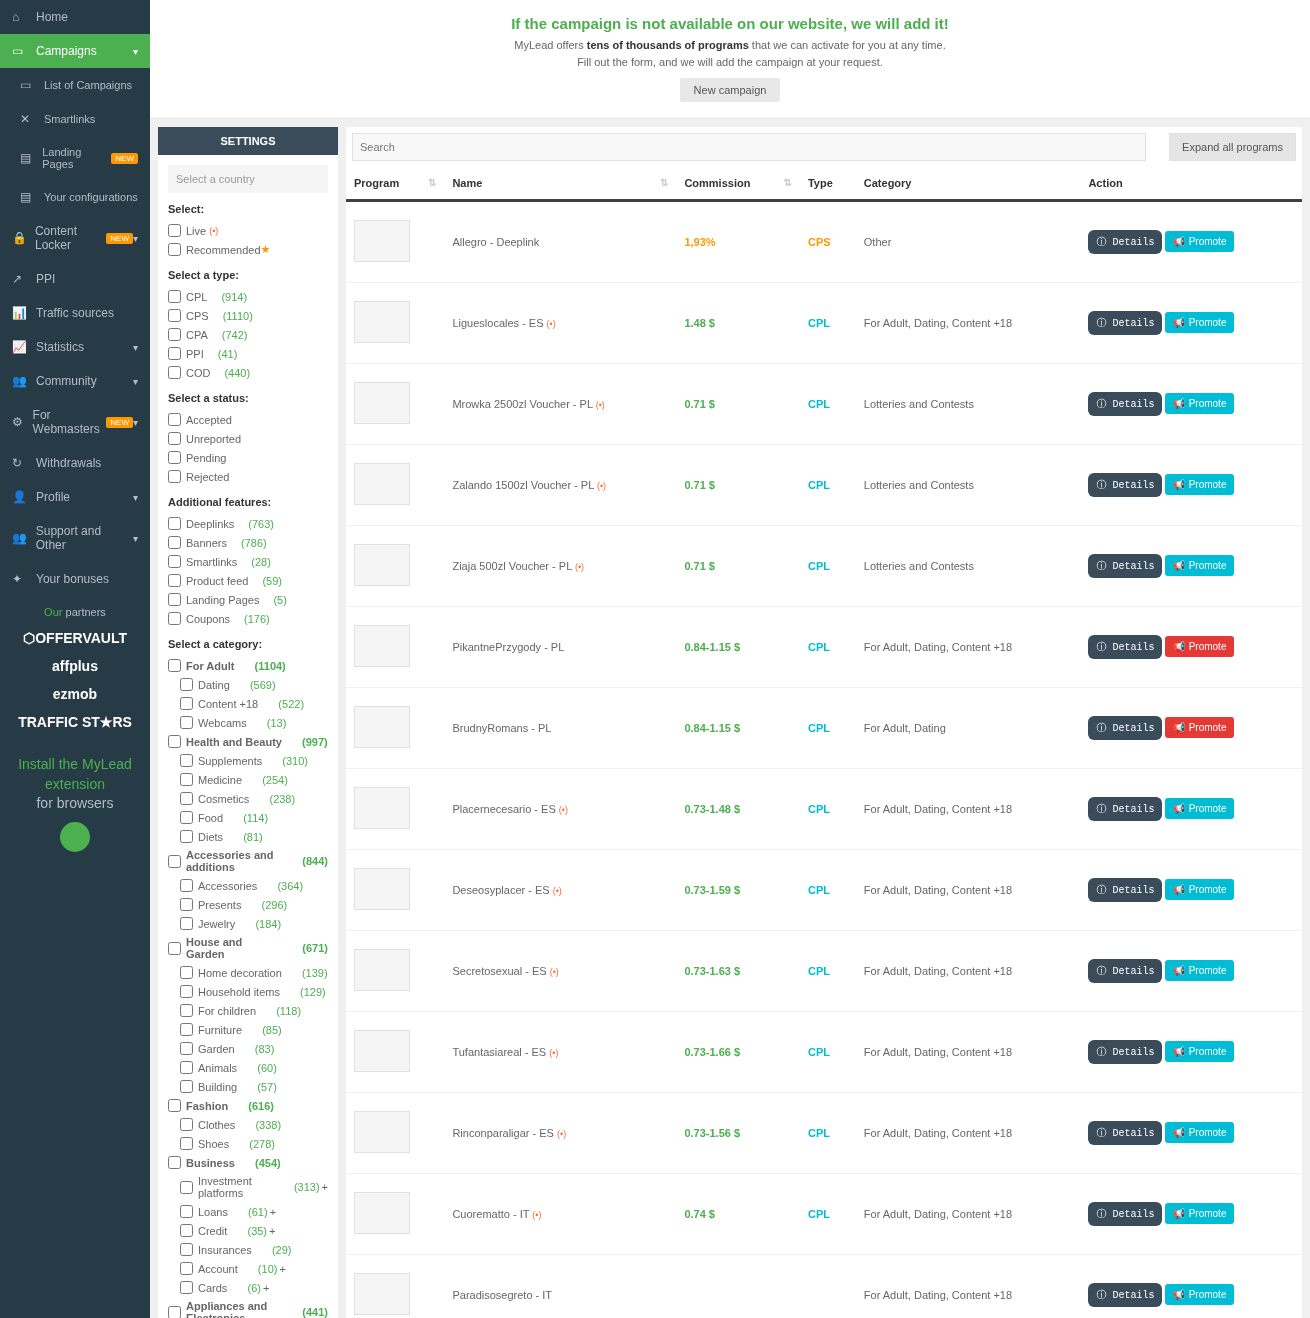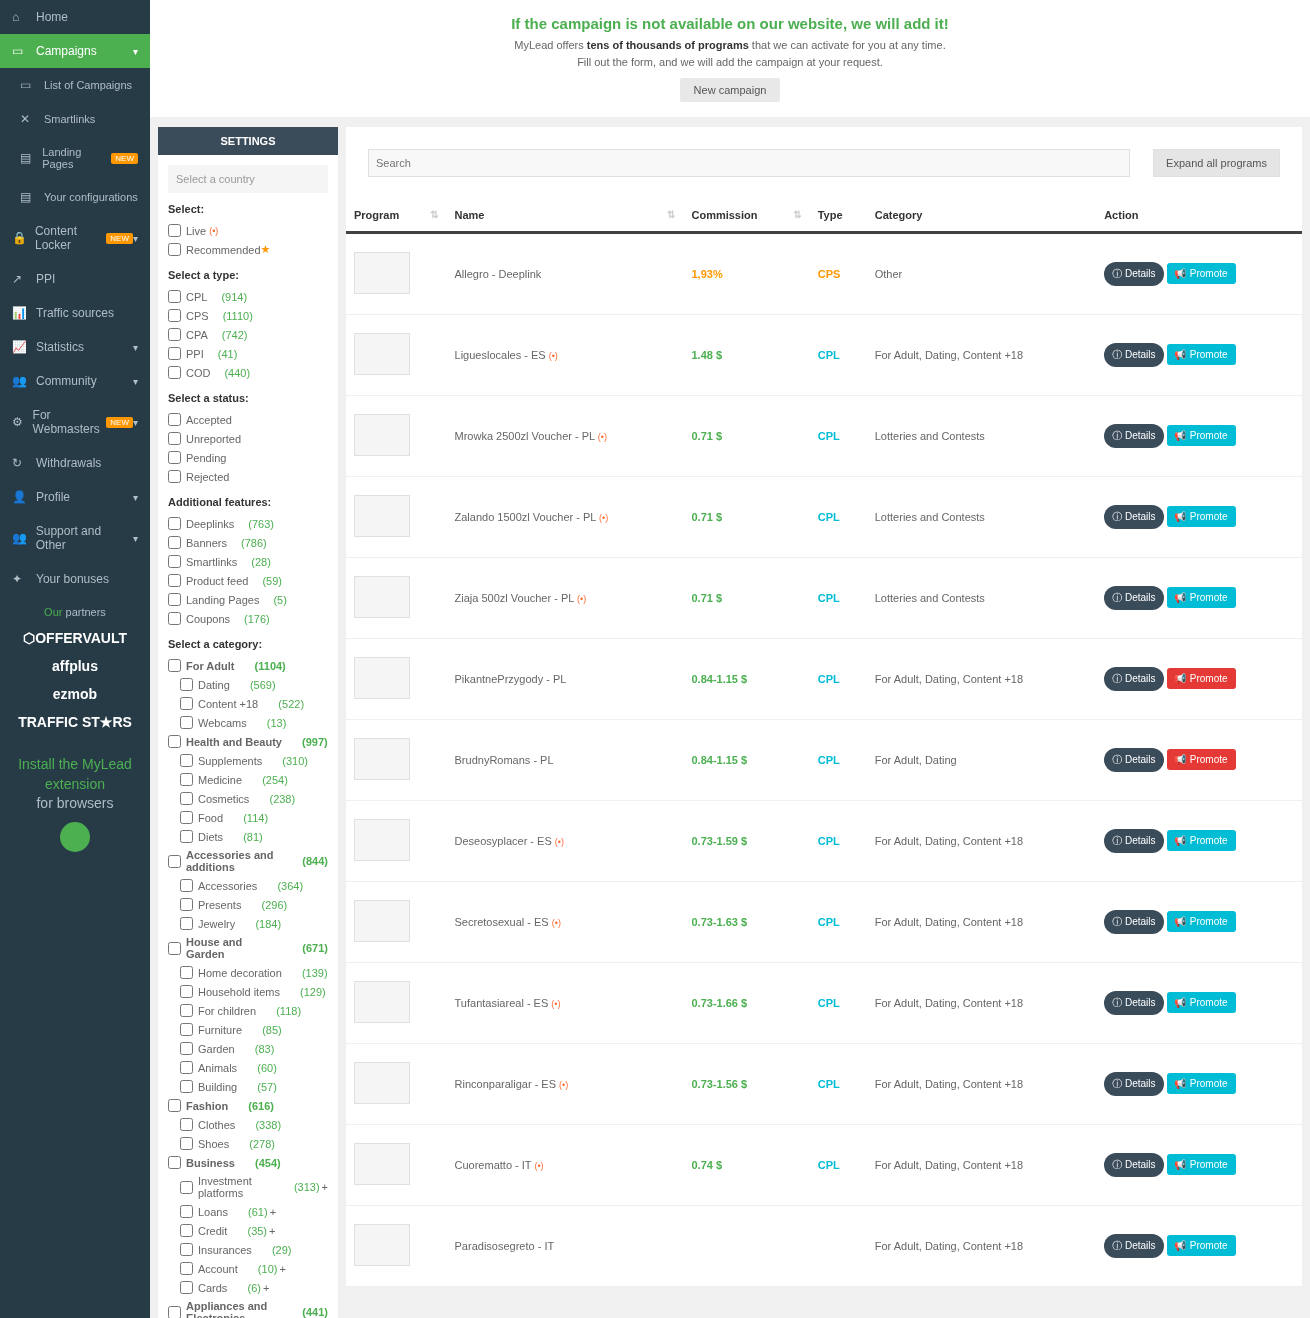--- a/index.html
+++ b/index.html
@@ -34,33 +34,33 @@
 .filter-item input { margin-right: 5px; }
 .filter-item .count { color: #4caf50; margin-left: 14px; }
 .filter-item .plus { color: #666; margin-left: 2px; }
 .filter-item.sub { padding-left: 12px; }
 .filter-item.cat { font-weight: bold; }
 .live-tag { color: #ff6b35; font-size: 9px; margin-left: 3px; }
 .star { color: #ff9800; }
 .campaigns-panel { flex: 1; }
 .list-header { background: #3a4b5a; color: #fff; padding: 8px; text-align: center; font-size: 11px; font-weight: bold; }
 .list-header .positions { color: #4caf50; }
-.search-row { display: flex; gap: 23px; padding: 22px; background: #fff; }
+.search-row { display: flex; gap: 23px; padding: 6px; background: #fff; }
 .search-input { flex: 1; padding: 7px; border: 1px solid #e0e0e0; font-size: 11px; background: #f8f8f8; }
 .expand-btn { padding: 7px 12px; border: 1px solid #e0e0e0; background: #e5e5e5; font-size: 11px; cursor: pointer; color: #555; }
 .table { width: 100%; background: #fff; border-collapse: collapse; }
 .table th { text-align: left; padding: 10px 8px; font-size: 11px; font-weight: bold; color: #333; border-bottom: 3px solid #404040; }
 .table th .sort { float: right; color: #ccc; font-size: 10px; }
 .table td { padding: 18px 8px; font-size: 11px; border-bottom: 1px solid #f0f0f0; vertical-align: middle; }
 .prog-logo { width: 56px; height: 42px; background: #f5f5f5; border: 1px solid #e0e0e0; display: inline-block; }
 .commission { color: #4caf50; font-weight: bold; }
 .commission.orange { color: #ff9800; }
 .type-cpl { color: #00bcd4; font-weight: bold; }
 .type-cps { color: #ff9800; font-weight: bold; }
-.btn-details { background: #3a4b5a; color: #fff; border: none; padding: 5px 8px; font-size: 10px; border-radius: 12px; cursor: pointer; margin-right: 3px; }
+.btn-details { background: #3a4b5a; color: #fff; border: none; padding: 5px 8px; font-size: 10px; border-radius: 6px; cursor: pointer; margin-right: 3px; font-family: Liberation Mono, monospace; }
 .btn-promote { background: #00bcd4; color: #fff; border: none; padding: 5px 8px; font-size: 10px; border-radius: 3px; cursor: pointer; }
 .btn-promote.red { background: #e53935; }
 .flag { font-size: 9px; color: #ff6b35; }
 </style>
 </head>
 <body>
 
 <div class="sidebar" id="sidebar-nav">
     <div class="nav-item">
       <span class="icon">⌂</span>
@@ -289,20 +289,28 @@
             <tr>
               <td><div class="prog-logo"></div></td>
   <td>BrudnyRomans - PL</td>
   <td><span class="commission">0.84-1.15 $</span></td>
   <td><span class="type-cpl">CPL</span></td>
   <td>For Adult, Dating</td>
   <td><button class="btn-details">ⓘ Details</button><button class="btn-promote red">📢 Promote</button></td>
             </tr>
             <tr>
               <td><div class="prog-logo"></div></td>
+  <td>Placernecesario - ES <span class="flag">(•)</span></td>
+  <td><span class="commission">0.73-1.48 $</span></td>
+  <td><span class="type-cpl">CPL</span></td>
+  <td>For Adult, Dating, Content +18</td>
+  <td><button class="btn-details">ⓘ Details</button><button class="btn-promote">📢 Promote</button></td>
+            </tr>
+            <tr>
+              <td><div class="prog-logo"></div></td>
   <td>Deseosyplacer - ES <span class="flag">(•)</span></td>
   <td><span class="commission">0.73-1.59 $</span></td>
   <td><span class="type-cpl">CPL</span></td>
   <td>For Adult, Dating, Content +18</td>
   <td><button class="btn-details">ⓘ Details</button><button class="btn-promote">📢 Promote</button></td>
             </tr>
             <tr>
               <td><div class="prog-logo"></div></td>
   <td>Secretosexual - ES <span class="flag">(•)</span></td>
   <td><span class="commission">0.73-1.63 $</span></td>

